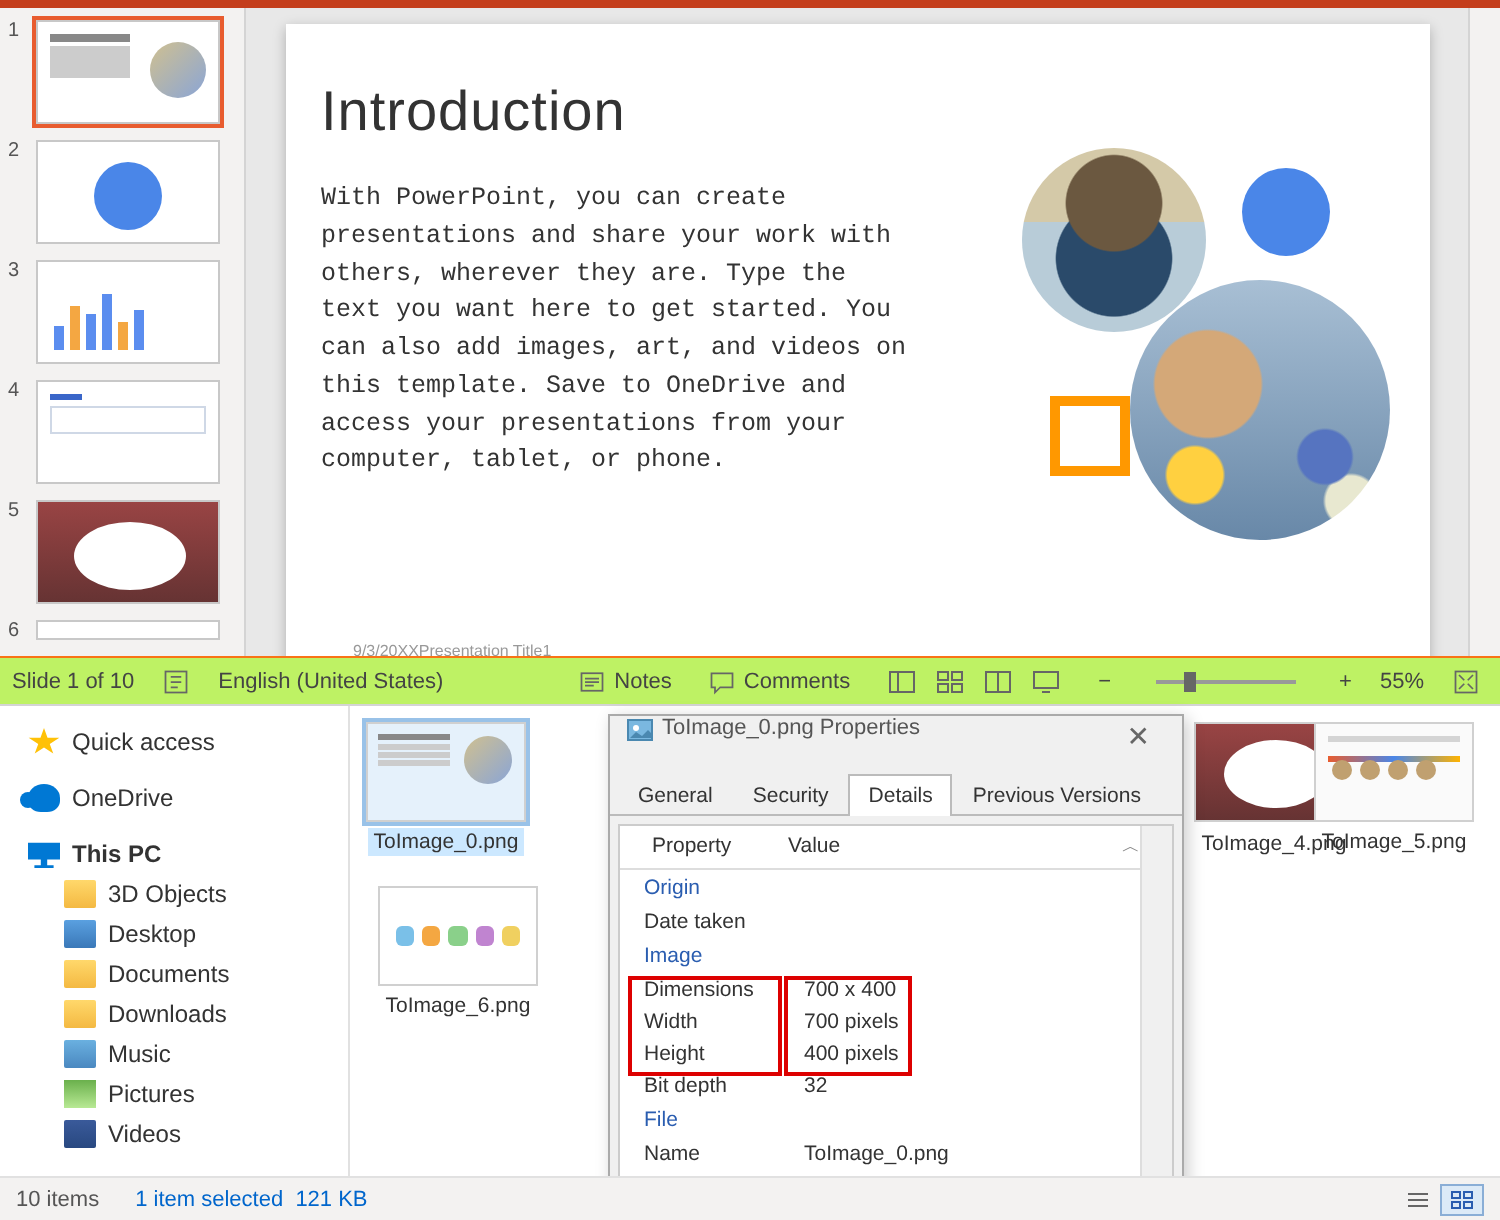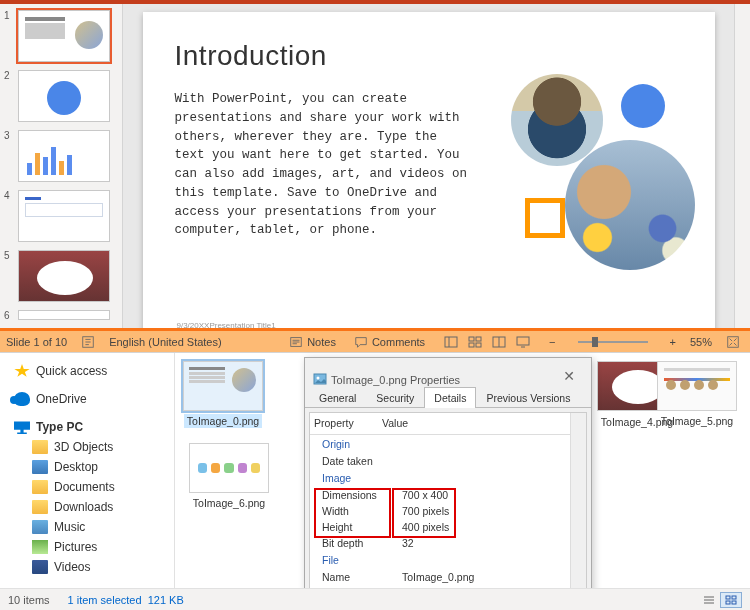--- a/index.html
+++ b/index.html
@@ -24,21 +24,21 @@
 .t2::before { content:""; position:absolute; left:28px; top:10px; width:34px; height:34px; border-radius:50%; background:#4a86e8; }
 .t3 .bars { position:absolute; left:8px; bottom:6px; display:flex; gap:3px; align-items:flex-end; }
 .t3 .bars span { width:5px; background:#5b8def; }
 .t4::before { content:""; position:absolute; left:6px; top:12px; right:6px; height:12px; border:1px solid #cfd8e6; }
 .t4::after { content:""; position:absolute; left:6px; top:6px; width:16px; height:3px; background:#3a66c9; }
 .t5 { background:linear-gradient(#944,#633); }
 .t5::before { content:""; position:absolute; left:18px; top:10px; width:56px; height:34px; border-radius:50%; background:#fff; }
 
 
 .canvas-wrap { flex:1; display:flex; align-items:flex-start; justify-content:center; padding:8px 6px 0 6px; overflow:hidden; position:relative; }
-.slide { width: 572px; height: 322px; background:#fff; box-shadow: 0 2px 6px rgba(0,0,0,.25); position:relative; padding: 28px 32px; }
+.slide { width: 572px; height: 322px; background:#fff; box-shadow: 0 2px 6px rgba(0,0,0,.25); position:relative; padding: 28px 18px; }
 .slide h1 { font-size: 28px; font-weight: 400; font-family: "Century Gothic", sans-serif; letter-spacing: .5px; margin-bottom: 18px; }
 .slide p { font-family: "Courier New", monospace; font-size: 12.5px; line-height: 1.5; max-width: 300px; }
 .slide .footer { position:absolute; bottom:4px; left:34px; right:34px; display:flex; font-size:8px; color:#999; }
 
 
 .deco { position:absolute; border-radius:50%; }
 .blue-dot { width:44px; height:44px; background:#4a86e8; right:50px; top:72px; }
 .orange-sq { width:40px; height:40px; border:5px solid #ff9800; right:150px; top:186px; border-radius:0; }
 .photo1 { width:92px; height:92px; right:112px; top:62px; background:
   radial-gradient(circle at 50% 30%, #6b5840 30%, transparent 31%),
@@ -47,21 +47,21 @@
 .photo2 { width:130px; height:130px; right:20px; top:128px; background:
   radial-gradient(circle at 25% 75%, #ffd040 10%, transparent 11%),
   radial-gradient(circle at 75% 68%, #5674c0 10%, transparent 11%),
   radial-gradient(circle at 85% 85%, #e8e8d0 8%, transparent 9%),
   radial-gradient(circle at 30% 40%, #d4a878 22%, transparent 23%),
   linear-gradient(#a8bfd4,#6888a8); }
 
 .vscroll { width:16px; background:#f3f2f1; border-left:1px solid #d4d4d4; }
 
 
-.ppt-status { height: 24px; background:#fdba74; border-top:3px solid #f97316; display:flex; align-items:center; padding:0 6px; gap:10px; font-size:11px; color:#444; }
+.ppt-status { height: 24px; background:#bef264; border-top:1px solid #f97316; display:flex; align-items:center; padding:0 6px; gap:10px; font-size:11px; color:#444; }
 .ppt-status .spacer { flex:1; }
 .sbtn { display:flex; align-items:center; gap:4px; padding:2px 4px; cursor:pointer; }
 .ico { width:14px; height:14px; display:inline-block; }
 .zoom-slider { width:70px; height:2px; background:#999; position:relative; margin:0 8px; }
 .zoom-slider::before { content:""; position:absolute; left:20%; top:-4px; width:6px; height:10px; background:#666; }
 .view-btns { display:flex; gap:0; }
 .view-btns span { width:24px; height:20px; border:1px solid transparent; display:flex; align-items:center; justify-content:center; }
 
 
 .explorer { height: 258px; display:flex; border-top:1px solid #d4d4d4; position:relative; }
@@ -95,27 +95,27 @@
 .ft6 .icons span { width:10px; height:10px; border-radius:3px; }
 
 .exp-status { position:absolute; left:0; right:0; bottom:0; height:22px; background:#f3f2f1; border-top:1px solid #e1e1e1; display:flex; align-items:center; padding:10px 8px; gap:18px; font-size:11px; color:#555; }
 .exp-status .spacer { flex:1; }
 .exp-view { display:flex; gap:0; }
 .exp-view span { width:22px; height:16px; border:1px solid transparent; display:flex; align-items:center; justify-content:center; }
 .exp-view span.active { background:#dceaf7; border-color:#8aaed6; }
 
 
 .props { position:absolute; left:304px; top:4px; width:288px; height:244px; background:#f0f0f0; border:1px solid #aaa; box-shadow:2px 2px 8px rgba(0,0,0,.2); display:flex; flex-direction:column; }
-.props-title { height:28px; display:flex; align-items:flex-end; padding:0 8px; font-size:11px; color:#555; }
+.props-title { height:28px; display:flex; align-items:flex-start; padding:0 8px; font-size:11px; color:#555; }
 .props-title .close { margin-left:auto; font-size:14px; color:#666; padding:2px 8px; cursor:pointer; }
 .tabs { display:flex; padding:0 4px; border-bottom:1px solid #bbb; background:#f0f0f0; font-size:10.5px; }
 .tab { padding:4px 9px; cursor:pointer; border:1px solid transparent; border-bottom:none; position:relative; top:1px; }
 .tab.active { background:#fff; border-color:#bbb; }
 .props-body { flex:1; background:#fff; margin:4px; border:1px solid #ccc; overflow:hidden; position:relative; }
-.props-head { display:flex; padding:4px 4px; border-bottom:1px solid #ddd; font-size:10.5px; color:#333; }
+.props-head { display:flex; padding:4px 16px; border-bottom:1px solid #ddd; font-size:10.5px; color:#333; }
 .props-head .c1 { width:68px; }
 .props-head .c2 { flex:1; }
 .props-head .sort { margin-left:auto; color:#888; font-size:9px; }
 .group { padding:3px 12px; font-size:10.5px; color:#2a5db0; }
 .prow { display:flex; padding:2px 12px; font-size:10.5px; }
 .prow .c1 { width:80px; color:#333; }
 .prow .c2 { flex:1; color:#333; }
 .redbox { position:absolute; border:2px solid #d00; pointer-events:none; }
 .rb1 { left:4px; top:75px; width:77px; height:50px; }
 .rb2 { left:82px; top:75px; width:64px; height:50px; }
@@ -255,21 +255,21 @@
         <span>Quick access</span>
       </div>
     <div style="height:8px"></div>
     <div class="nav-item">
         <span class="nav-ico cloud"></span>
         <span>OneDrive</span>
       </div>
     <div style="height:8px"></div>
     <div class="nav-item">
         <span class="nav-ico pc"></span>
-        <b>Type PC</b>
+        <b>This PC</b>
       </div>
     <div class="nav-item indent">
         <span class="nav-ico folder"></span>
         <span>3D Objects</span>
       </div>
     <div class="nav-item indent">
         <span class="nav-ico folder" style="background:linear-gradient(#5aa0e0,#3a78b8)"></span>
         <span>Desktop</span>
       </div>
     <div class="nav-item indent">

